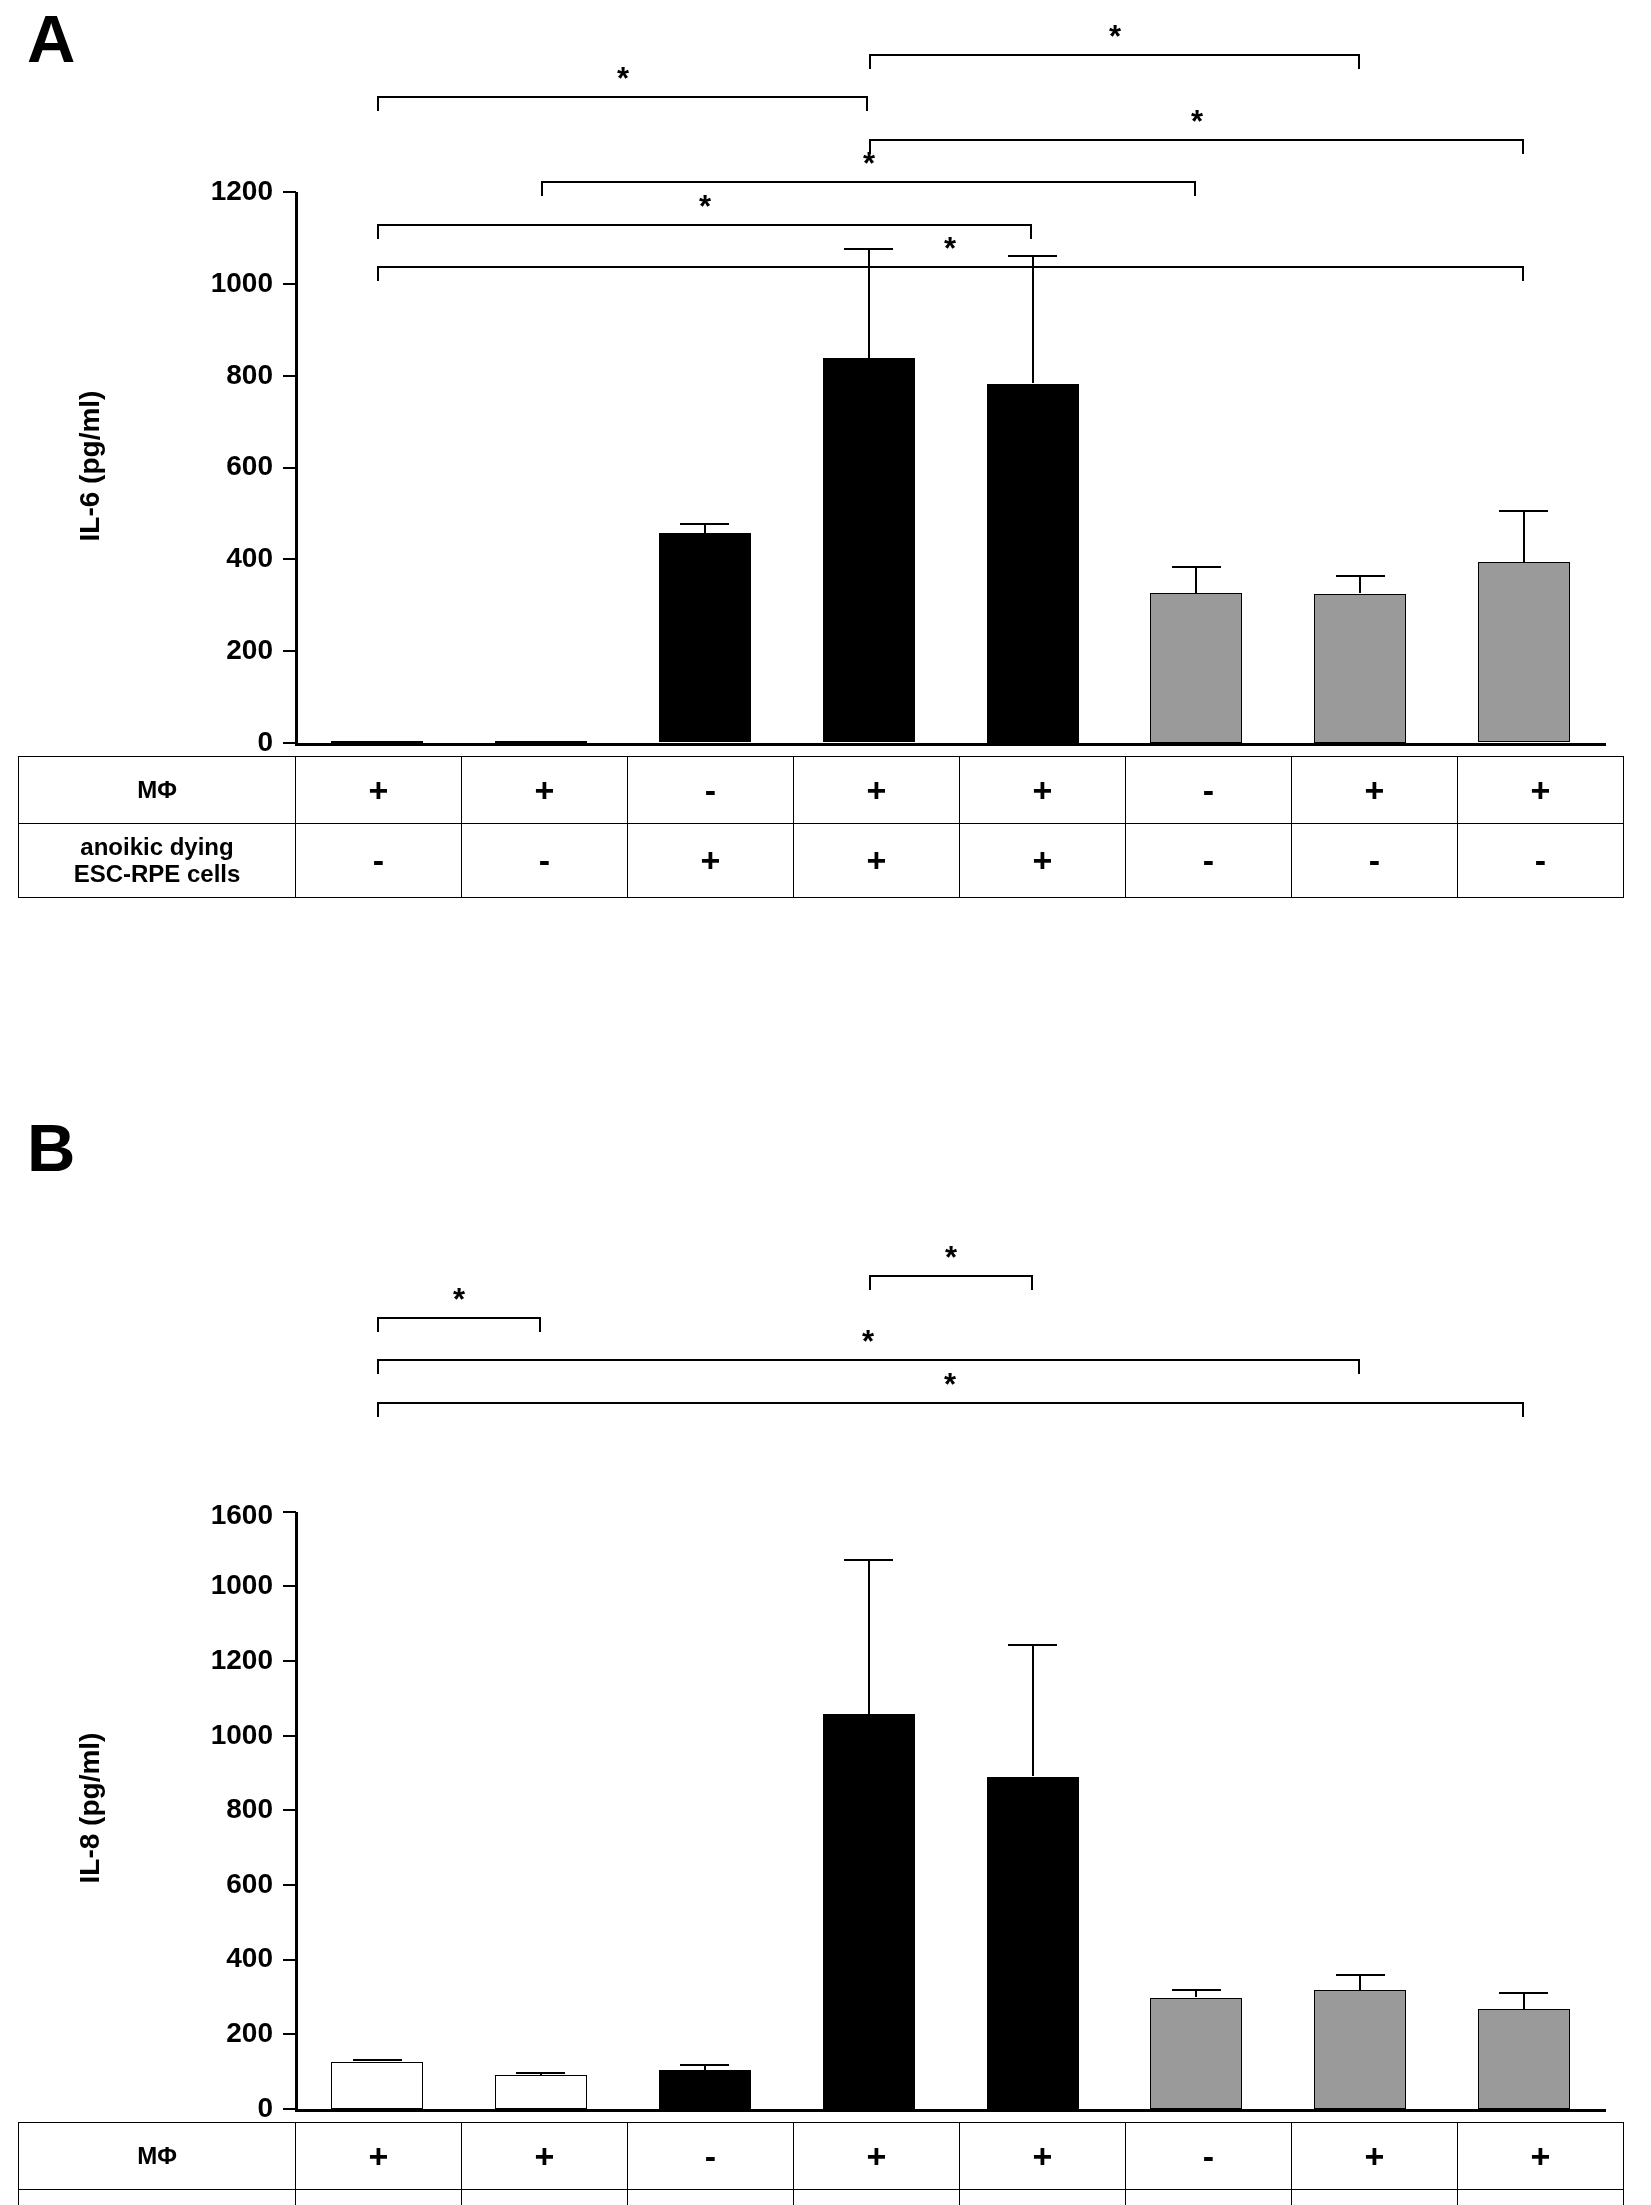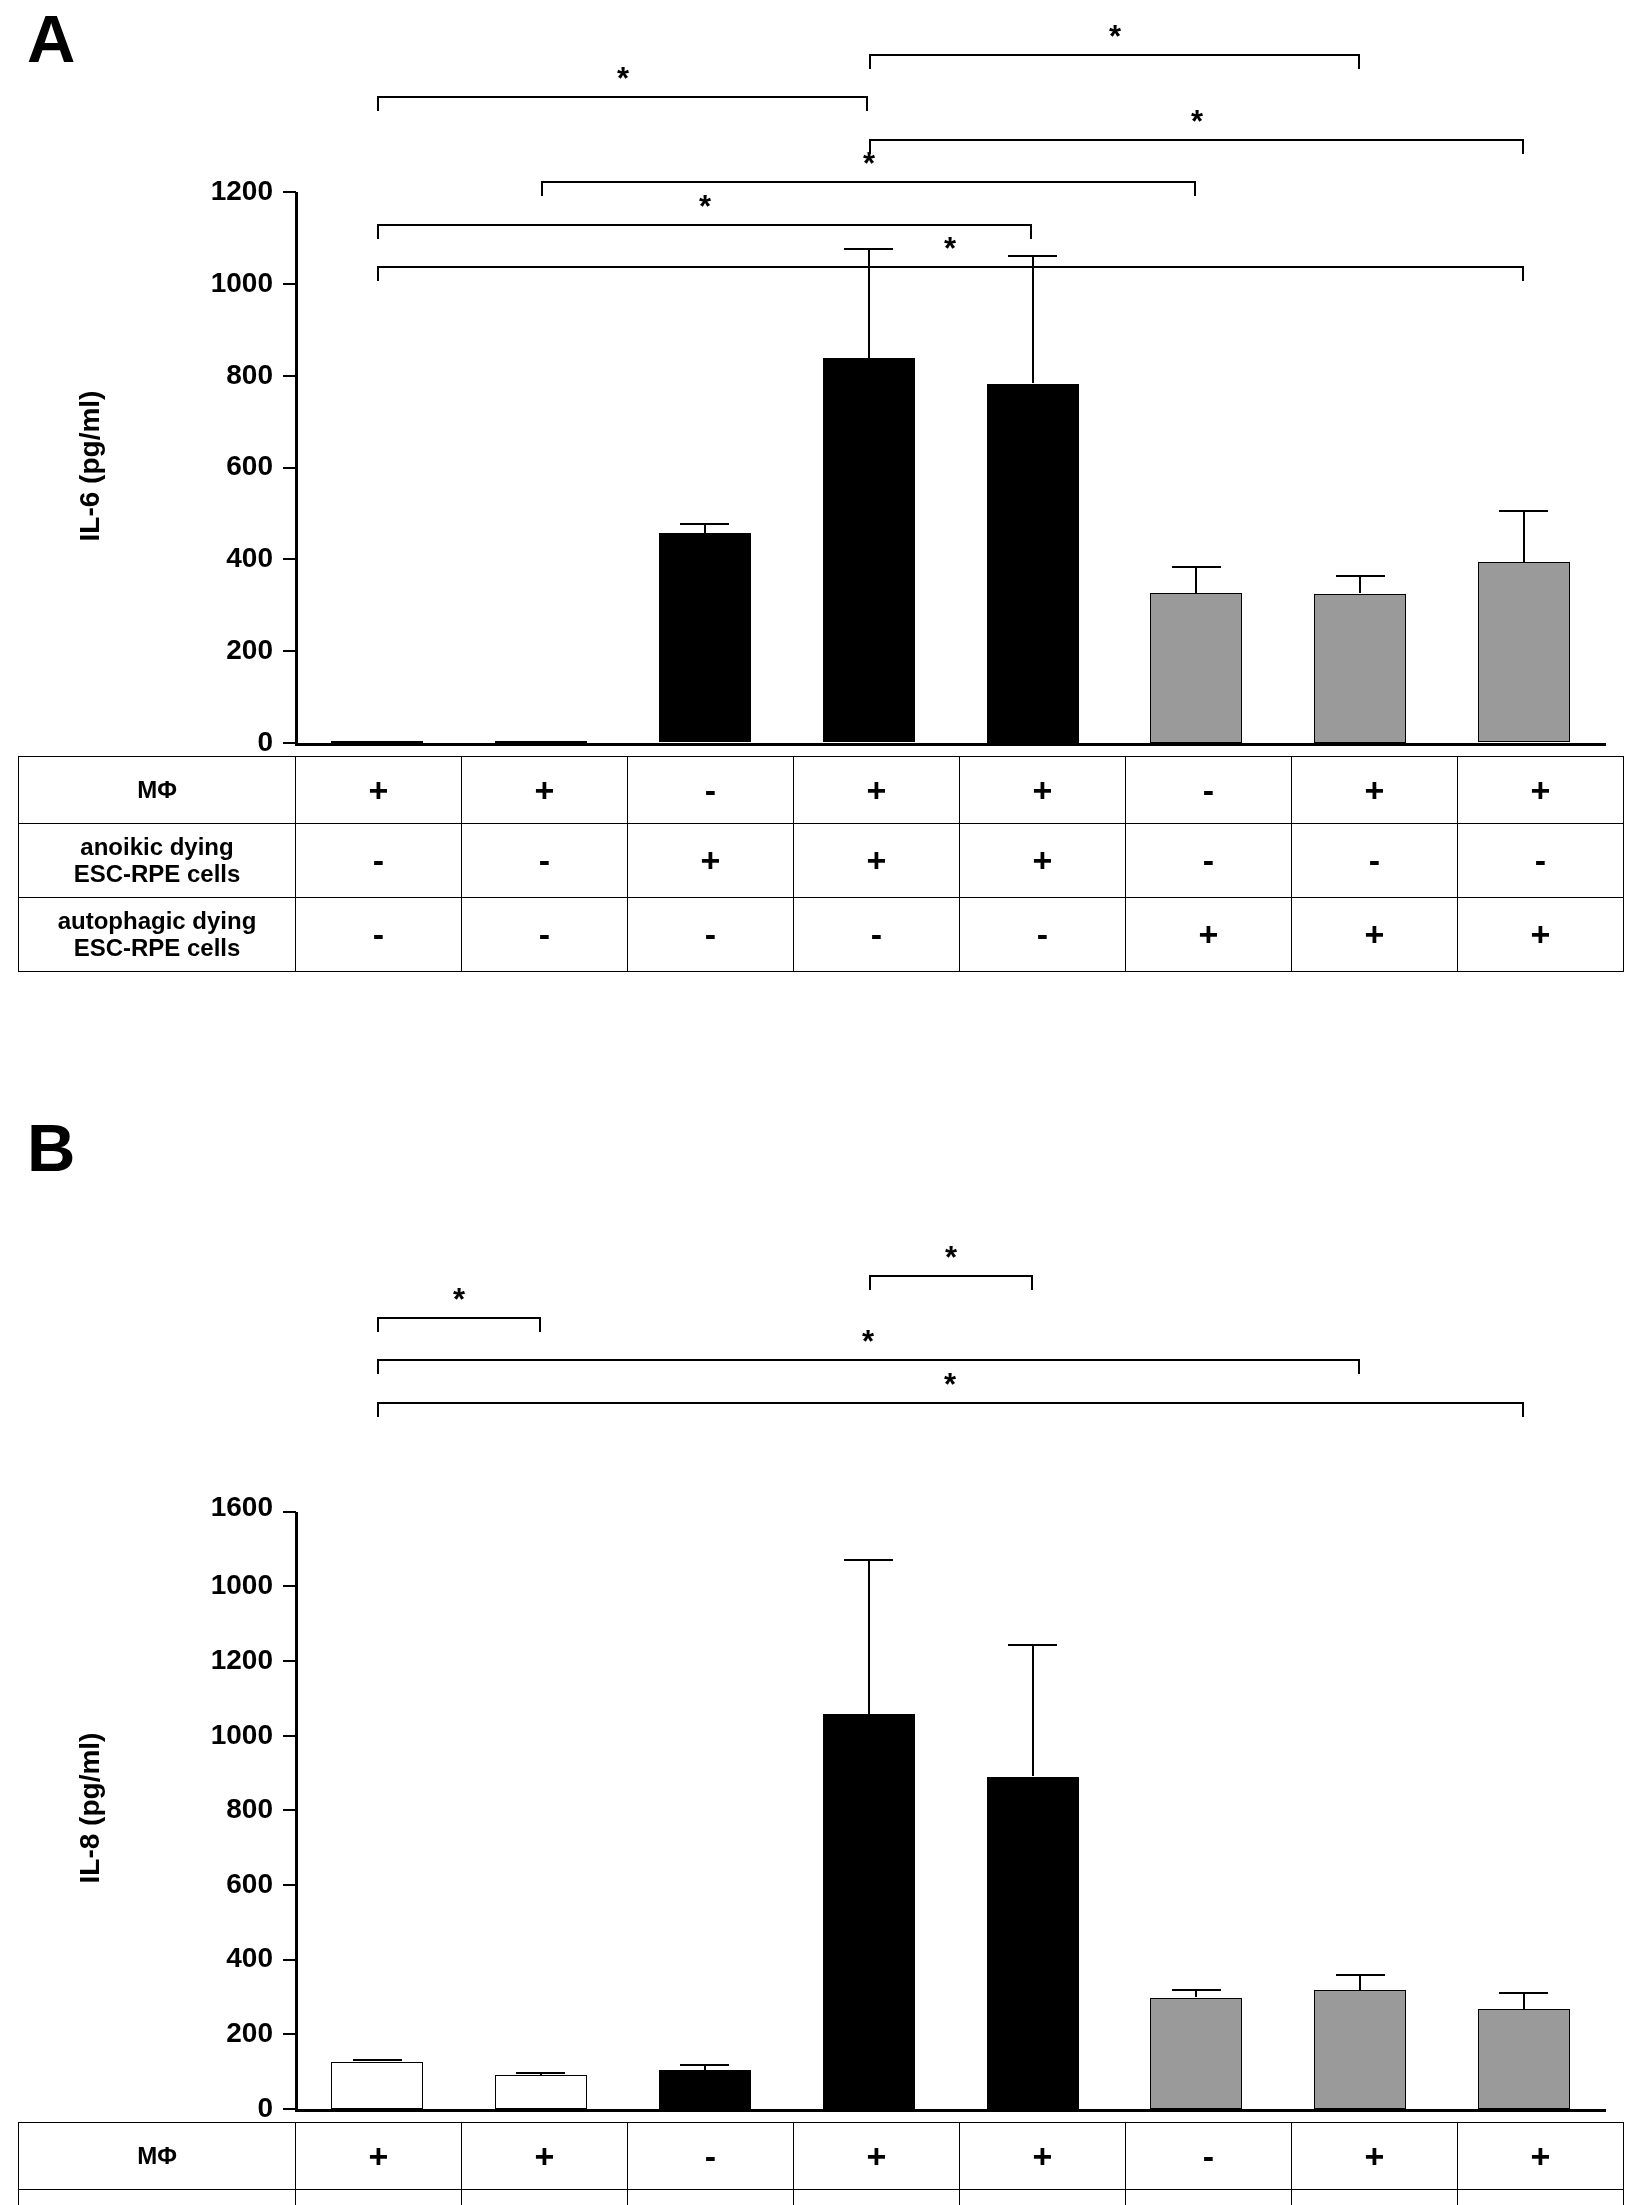--- a/index.html
+++ b/index.html
@@ -232,31 +232,20 @@
             <td class="rowlabel">anoikic  dying<br>ESC-RPE cells</td>
             <td class="val">-</td>
             <td class="val">-</td>
             <td class="val">+</td>
             <td class="val">+</td>
             <td class="val">+</td>
             <td class="val">-</td>
             <td class="val">-</td>
             <td class="val">-</td>
           </tr>
-          <tr style="height: 74px;">
-            <td class="rowlabel">autophagic dying<br>ESC-RPE cells</td>
-            <td class="val">-</td>
-            <td class="val">-</td>
-            <td class="val">-</td>
-            <td class="val">-</td>
-            <td class="val">-</td>
-            <td class="val">+</td>
-            <td class="val">+</td>
-            <td class="val">+</td>
-          </tr>
         </tbody>
       </table>
     </div>
     <div class="panel" style="position:absolute;left:0;top:1109px;width:1652px;">
       <div class="panel-letter" style="left:27px;top:4.5px;">B</div>
       <div class="axis-line" style="left:295px;top:403px;width:2.7px;height:599px;"></div>
       <div class="axis-line" style="left:295px;top:1000px;width:1311px;height:2.7px;"></div>
       <div class="tickmark" style="left:283px;top:999px;width:12.5px;"></div>
       <div class="ytick" style="left:148px;top:983px;width:125px;">0</div>
       <div class="tickmark" style="left:283px;top:924px;width:12.5px;"></div>
@@ -267,21 +256,21 @@
       <div class="ytick" style="left:148px;top:759px;width:125px;">600</div>
       <div class="tickmark" style="left:283px;top:700px;width:12.5px;"></div>
       <div class="ytick" style="left:148px;top:684px;width:125px;">800</div>
       <div class="tickmark" style="left:283px;top:626px;width:12.5px;"></div>
       <div class="ytick" style="left:148px;top:610px;width:125px;">1000</div>
       <div class="tickmark" style="left:283px;top:551px;width:12.5px;"></div>
       <div class="ytick" style="left:148px;top:535px;width:125px;">1200</div>
       <div class="tickmark" style="left:283px;top:476px;width:12.5px;"></div>
       <div class="ytick" style="left:148px;top:460px;width:125px;">1000</div>
       <div class="tickmark" style="left:283px;top:402px;width:12.5px;"></div>
-      <div class="ytick" style="left:148px;top:382px;width:125px;">1600</div>
+      <div class="ytick" style="left:148px;top:390px;width:125px;">1600</div>
       <div class="axis-title" style="left:-89px;top:683px;width:358px;">IL-8 (pg/ml)</div>
       <div class="bar white" style="left:331px;top:953px;width:92px;height:47px;"></div>
       <div class="errbar-v" style="left:376px;top:950px;height:2.2px;"></div>
       <div class="errbar-cap" style="left:353px;top:950px;width:49px;"></div>
       <div class="bar white" style="left:495px;top:966px;width:92px;height:34px;"></div>
       <div class="errbar-v" style="left:540px;top:963px;height:3px;"></div>
       <div class="errbar-cap" style="left:516px;top:963px;width:49px;"></div>
       <div class="bar black" style="left:659px;top:961px;width:92px;height:39px;"></div>
       <div class="errbar-v" style="left:704px;top:955px;height:6px;"></div>
       <div class="errbar-cap" style="left:680px;top:955px;width:49px;"></div>

